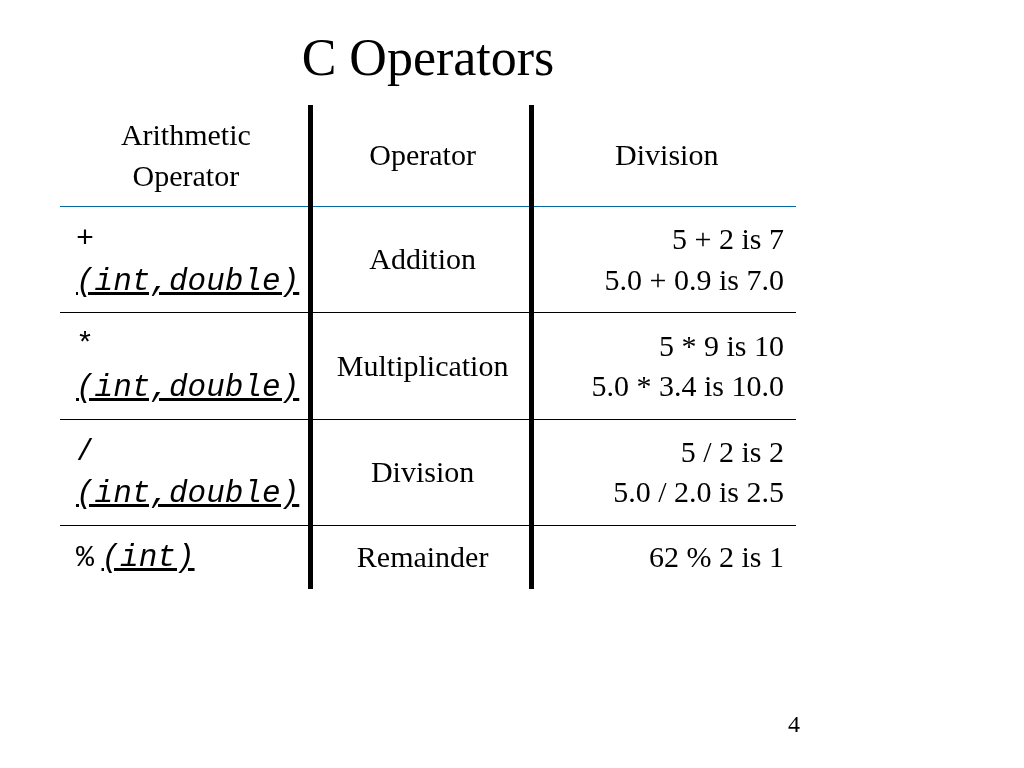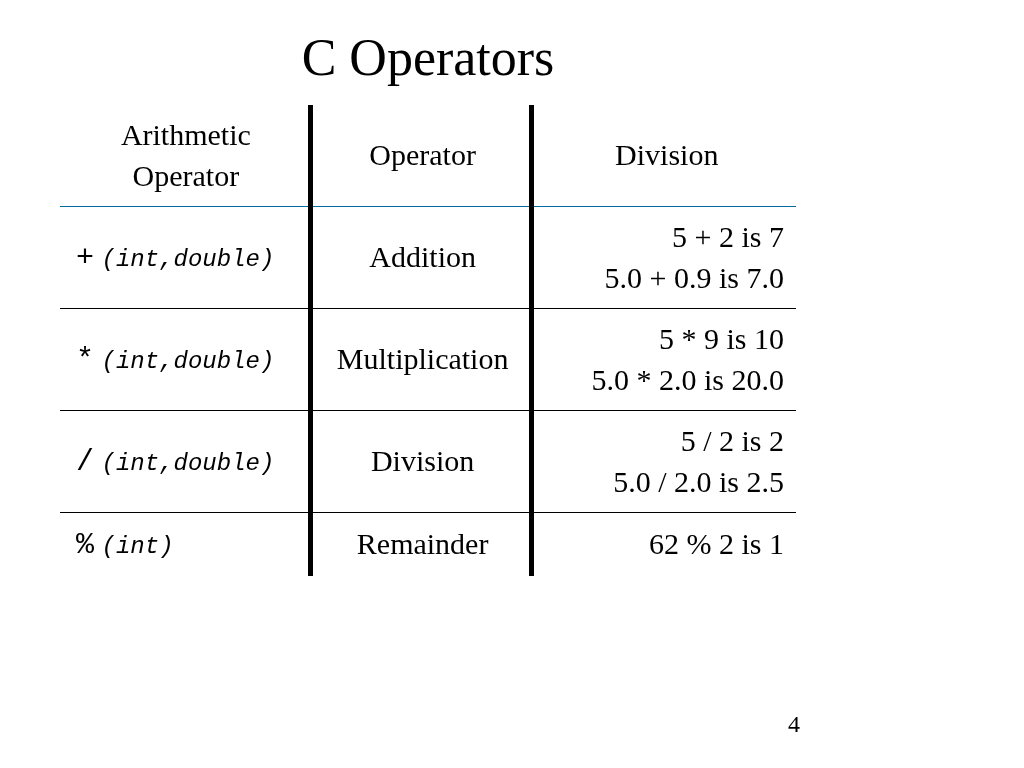--- a/index.html
+++ b/index.html
@@ -56,21 +56,22 @@
   }
   tr.bodyrow td {
     border-bottom: 1.5px solid #000;
   }
   tr.bodyrow:last-child td {
     border-bottom: none;
   }
   .mono-italic {
     font-family: "Courier New", Courier, monospace;
     font-style: italic;
-    font-size: 24px;
+    font-size: 31px;
+    text-decoration: underline;
   }
   .op-sym {
     font-family: "Courier New", Courier, monospace;
     font-size: 30px;
   }
   .pagenum {
     position: absolute;
     right: 48px;
     bottom: 30px;
     font-size: 24px;
@@ -109,21 +110,21 @@
         </td>
       </tr>
       <tr class="bodyrow">
         <td class="col-op">
           <span class="op-sym">*</span>
           <span class="mono-italic">(int,double)</span>
         </td>
         <td class="col-mean">Multiplication</td>
         <td class="col-ex">
           <div>5 * 9 is 10</div>
-          <div>5.0 * 2.0 is 20.0</div>
+          <div>5.0 * 3.4 is 10.0</div>
         </td>
       </tr>
       <tr class="bodyrow">
         <td class="col-op">
           <span class="op-sym">/</span>
           <span class="mono-italic">(int,double)</span>
         </td>
         <td class="col-mean">Division</td>
         <td class="col-ex">
           <div>5 / 2 is 2</div>

